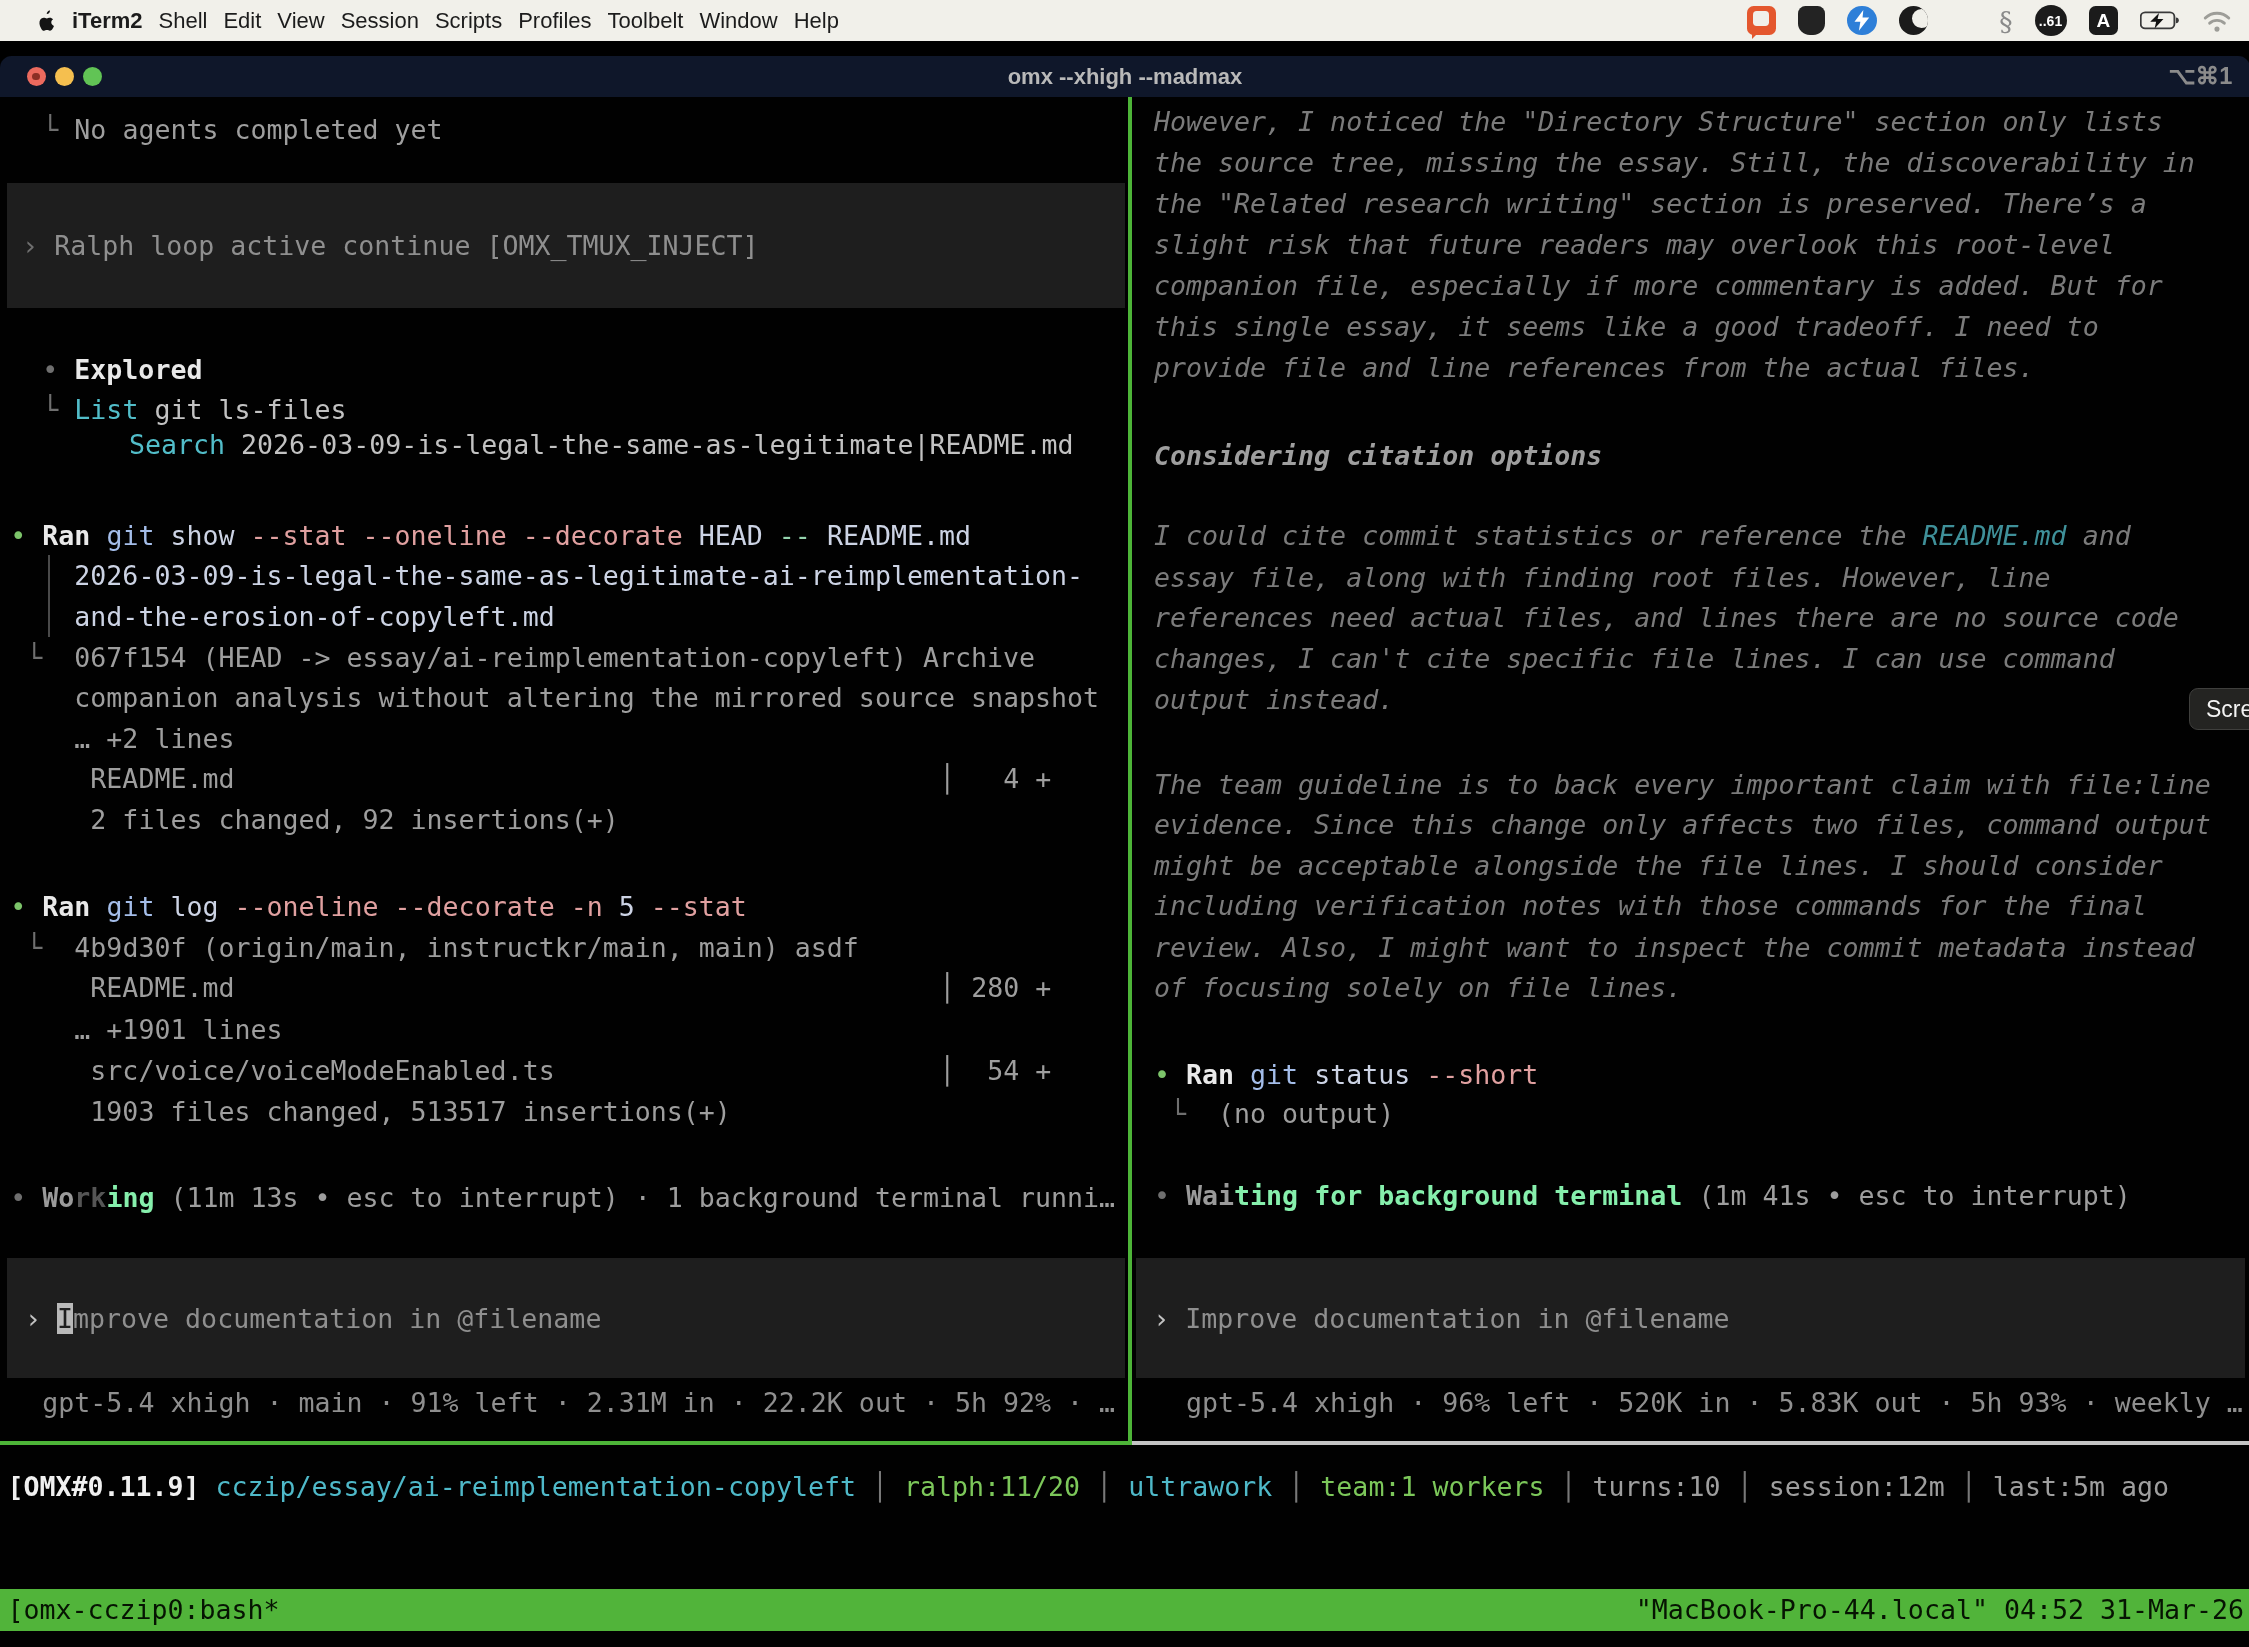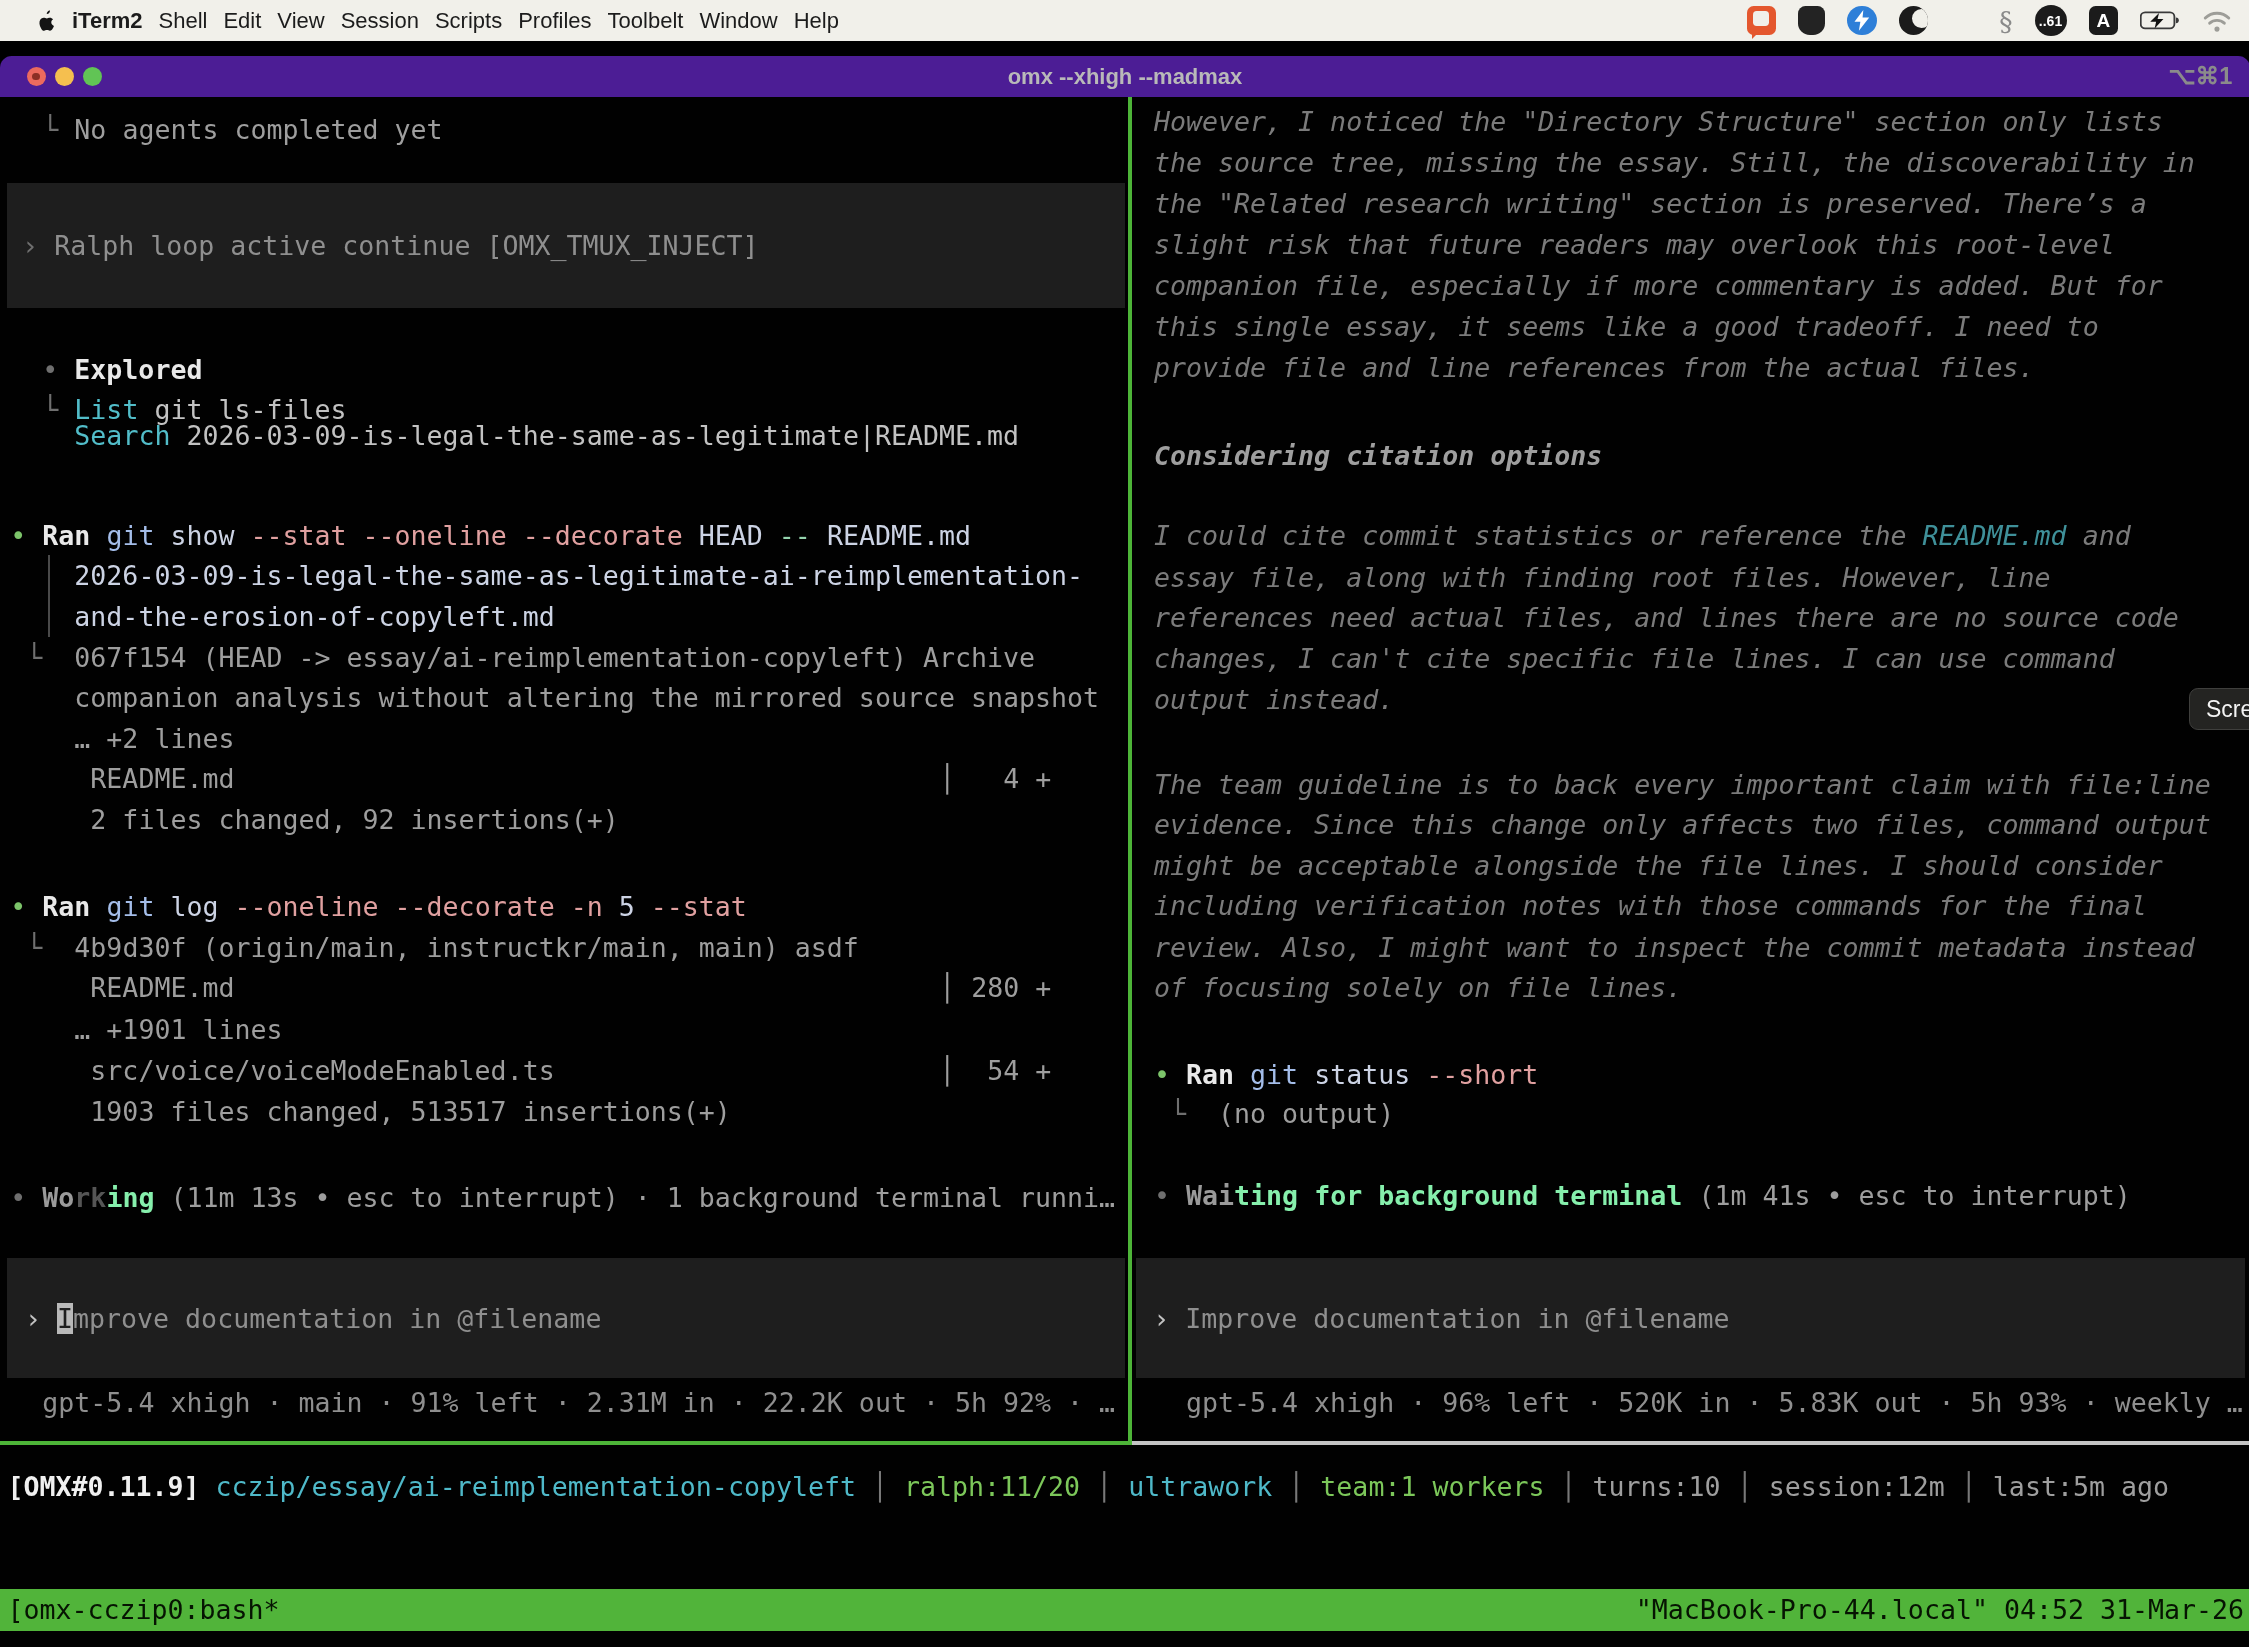--- a/index.html
+++ b/index.html
@@ -4,21 +4,21 @@
 <style>
   html,body{margin:0;padding:0;background:#000;width:2250px;height:1648px;overflow:hidden;}
   #menubar{position:absolute;left:0;top:0;width:2250px;height:41px;background:#f1f0ea;
     font-family:"Liberation Sans",sans-serif;font-size:22px;color:#1c1c1c;
     display:flex;align-items:center;justify-content:space-between;}
   #menu-left{display:flex;align-items:center;gap:16px;padding-left:37px;}
   #menu-left .mi{white-space:nowrap;}
   #menu-left .mi.first{font-weight:bold;}
   #menu-right{display:flex;align-items:center;gap:22px;padding-right:19px;}
   .sicon{display:inline-flex;align-items:center;justify-content:center;}
-  #titlebar{position:absolute;left:0;top:56px;width:2250px;height:41px;background:#4c1d95;
+  #titlebar{position:absolute;left:0;top:56px;width:2250px;height:41px;background:#0f172a;
     border-radius:11.8px 11.8px 0 0;font-family:"Liberation Sans",sans-serif;}
   .tl{position:absolute;top:11px;width:19px;height:19px;border-radius:50%;}
   .tl .dot{position:absolute;left:5.9px;top:5.9px;width:7.4px;height:7.4px;border-radius:50%;background:#8c2f25;}
   #tb-title{position:absolute;left:0;right:0;top:0;height:41px;line-height:41px;text-align:center;
     color:#b9b9b9;font-size:22px;font-weight:bold;}
   #tb-short{position:absolute;right:17.7px;top:0;height:41px;line-height:41px;color:#8b8b8b;font-size:23.6px;font-weight:bold;}
   #term{position:absolute;left:0;top:97px;width:2250px;height:1550px;background:#010101;
     font-family:"DejaVu Sans Mono",monospace;font-size:26.6px;}
   .rows{position:absolute;top:0;}
   #left-rows{left:10.3px;width:1118px;height:1550px;}
@@ -155,21 +155,21 @@
   <div id="tb-title">omx --xhigh --madmax</div>
   <div id="tb-short">⌥⌘1</div>
 </div>
 
 <div id="term">
   <div id="left-rows" class="rows">
       <div class="line" style="top: 11.8px;"><span class="c-dgray">  └ </span><span class="c-gray">No agents completed yet</span></div>
       <div class="line pbox" style="top: 86px; height: 125px; left: -3px; width: 1118px; right: auto;"><div class="line boxline" style="top: 42px; left: 14.8px;"><span class="c-dgray">› </span><span class="c-boxtext">Ralph loop active continue [OMX_TMUX_INJECT]</span></div></div>
       <div class="line" style="top: 252px; margin-left: 32px;"><span class="c-dgray">• </span><span class="c-white">Explored</span></div>
       <div class="line" style="top: 292px;"><span class="c-dgray">  └ </span><span class="c-cyan">List</span><span class="c-lgray"> git ls-files</span></div>
-      <div class="line" style="top: 318px;"><span class="c-gray">    </span><span class="c-cyan">Search</span><span class="c-lgray"> 2026-03-09-is-legal-the-same-as-legitimate|README.md</span></div>
+      <div class="line" style="top: 327px; text-align: center;"><span class="c-gray">    </span><span class="c-cyan">Search</span><span class="c-lgray"> 2026-03-09-is-legal-the-same-as-legitimate|README.md</span></div>
       <div class="line" style="top: 418px;"><span class="c-green">• </span><span class="c-white">Ran </span><span class="c-blue">git </span><span class="c-arg">show </span><span class="c-pink">--stat --oneline --decorate </span><span class="c-arg">HEAD </span><span class="c-teal">-- </span><span class="c-arg">README.md</span></div>
       <div class="line" style="top: 458px;"><span class="c-arg">    2026-03-09-is-legal-the-same-as-legitimate-ai-reimplementation-</span><i class="guide"></i></div>
       <div class="line" style="top: 499px;"><span class="c-arg">    and-the-erosion-of-copyleft.md</span><i class="guide"></i></div>
       <div class="line" style="top: 540px;"><span class="c-dgray"> └  </span><span class="c-gray">067f154 (HEAD -&gt; essay/ai-reimplementation-copyleft) Archive</span></div>
       <div class="line" style="top: 580px;"><span class="c-gray">    companion analysis without altering the mirrored source snapshot</span></div>
       <div class="line" style="top: 621px;"><span class="c-gray">    … +2 lines</span></div>
       <div class="line" style="top: 661px;"><span class="c-gray">     README.md</span><span class="rpos" style="left: 929px;"><span class="c-gray">│   4 +</span></span></div>
       <div class="line" style="top: 702px;"><span class="c-gray">     2 files changed, 92 insertions(+)</span></div>
       <div class="line" style="top: 789px;"><span class="c-green">• </span><span class="c-white">Ran </span><span class="c-blue">git </span><span class="c-arg">log </span><span class="c-pink">--oneline --decorate </span><span class="c-pink">-n </span><span class="c-arg">5 </span><span class="c-pink">--stat</span></div>
       <div class="line" style="top: 830px;"><span class="c-dgray"> └  </span><span class="c-gray">4b9d30f (origin/main, instructkr/main, main) asdf</span></div>

